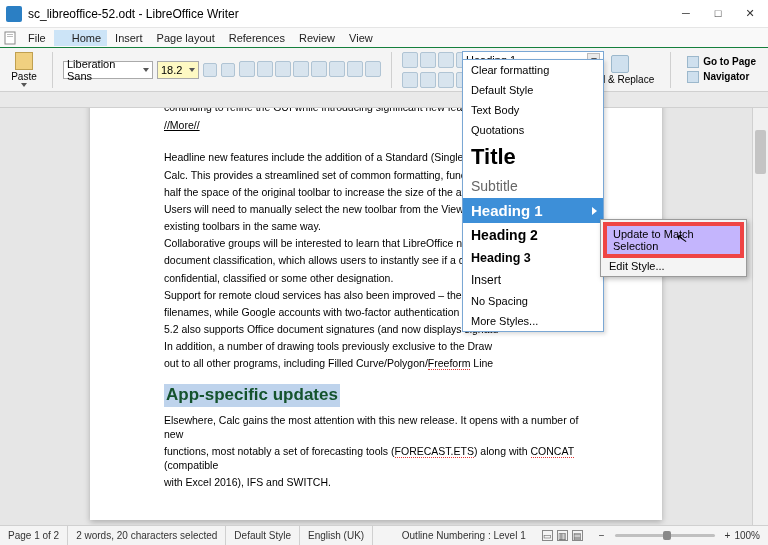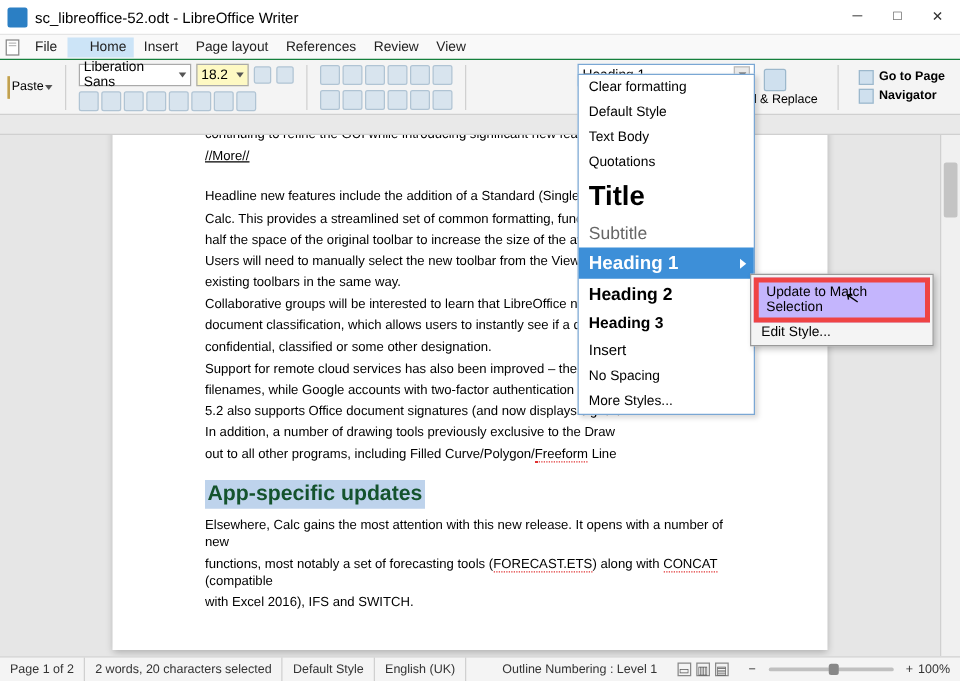--- a/index.html
+++ b/index.html
@@ -23,21 +23,21 @@
 .toolbar .group { display: flex; align-items: center; gap: 4px; }
 .toolbar .sep { width: 1px; height: 36px; background: #d0d0d0; margin: 0 4px; }
 .toolbar .fontname { width: 90px; height: 18px; border: 1px solid #aaa; background: #fff; font-size: 11px; padding: 1px 3px; display: flex; align-items: center; justify-content: space-between; }
 .toolbar .fontsize { width: 42px; height: 18px; border: 1px solid #aaa; background: #fef9c3; font-size: 11px; padding: 1px 3px; display: flex; align-items: center; justify-content: space-between; }
 .toolbar .btnrow { display: flex; gap: 2px; }
 .toolbtn { width: 16px; height: 16px; background: #d8e4ee; border: 1px solid #b0c4d4; border-radius: 2px; }
 .toolbtn.sm { width: 14px; height: 14px; }
 .caret { width: 0; height: 0; border-left: 3px solid transparent; border-right: 3px solid transparent; border-top: 4px solid #555; display: inline-block; }
 
 
-.paste-btn { width: 36px; height: 36px; display: flex; flex-direction: row; align-items: center; justify-content: center; gap: 1px; font-size: 10px; }
+.paste-btn { width: 36px; height: 36px; display: flex; flex-direction: column; align-items: center; justify-content: center; gap: 1px; font-size: 10px; }
 .paste-icon { width: 18px; height: 18px; background: #f0d080; border: 1px solid #c0a050; }
 
 
 .rtool { display: flex; flex-direction: column; align-items: center; gap: 1px; font-size: 10px; text-align: center; padding: 2px 6px; }
 .rtool .ic { width: 18px; height: 18px; background: #cfe0ee; border: 1px solid #9cb8cc; border-radius: 2px; }
 .rlinks { display: flex; flex-direction: column; gap: 3px; font-size: 10px; padding: 3px 6px; }
 .rlinks .ln { display: flex; align-items: flex-start; gap: 4px; font-weight: bold; }
 .rlinks .lic { width: 12px; height: 12px; background: #cfe0ee; border: 1px solid #9cb8cc; }
 
 
@@ -115,21 +115,21 @@
 </div>
 
 <div class="toolbar">
   <div class="paste-btn">
     <div class="paste-icon"></div>
     <span>Paste</span>
     <span class="caret"></span>
   </div>
   <div class="sep"></div>
 
-  <div class="group" style="flex-direction:column;align-items:flex-start;gap:4px">
+  <div class="group" style="flex-direction:row;align-items:flex-start;gap:4px">
     <div style="display:flex;gap:4px;align-items:center">
       <div class="fontname">
         <span>Liberation Sans</span>
         <span class="caret"></span>
       </div>
       <div class="fontsize">
         <span>18.2</span>
         <span class="caret"></span>
       </div>
       <div class="toolbtn sm"></div>

